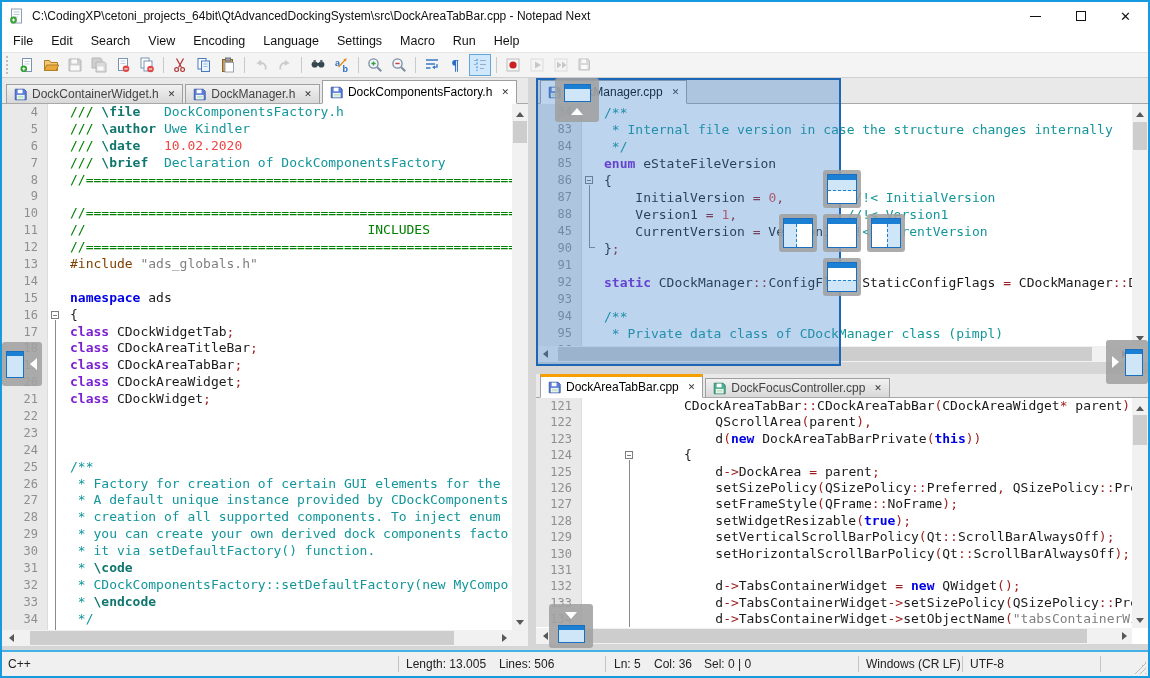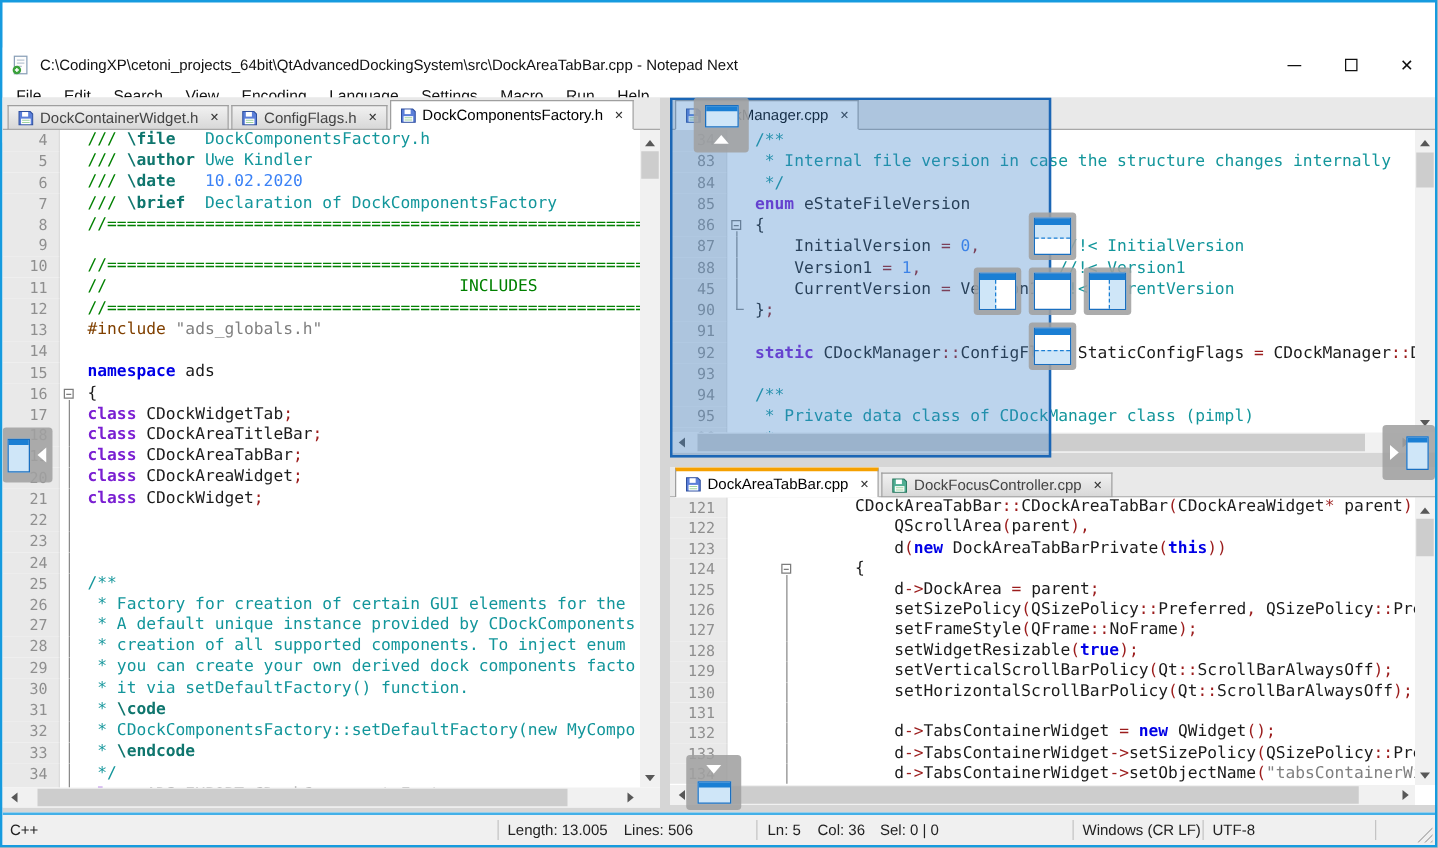--- a/index.html
+++ b/index.html
@@ -1,20 +1,20 @@
 <!DOCTYPE html>
 <html><head>
 <meta charset="utf-8">
 <style>
   html,body{margin:0;padding:0;background:#9a9a9a;font-family:"Liberation Sans",sans-serif;}
   *{box-sizing:border-box;}
   #window{position:relative;width:1150px;height:678px;background:#fff;border:2px solid #169bdf;overflow:hidden;}
 
   
-  #titlebar{height:28px;display:flex;align-items:center;background:#fff;margin-top:36px;}
+  #titlebar{height:28px;display:flex;align-items:center;background:#fff;}
   #app-icon{margin-left:7px;width:16px;height:16px;flex:none;}
   #title-text{font-size:12px;color:#111;margin-left:7px;white-space:nowrap;flex:1;overflow:hidden;}
   .win-btn{width:45px;height:28px;display:flex;align-items:center;justify-content:center;flex:none;}
   .glyph-min{width:11px;height:1px;background:#111;}
   .glyph-max{width:10px;height:10px;border:1px solid #111;}
   .glyph-close{font-size:13px;color:#111;line-height:1;}
 
   
   #menubar{height:22px;display:flex;align-items:center;background:#fff;font-size:12.5px;color:#111;padding-left:2px;}
   .menu-item{padding:3px 9px;cursor:default;}
@@ -59,21 +59,21 @@
   .fline{position:absolute;left:7px;top:0;bottom:0;width:1px;background:#8a8a8a;}
   .fline-below{top:13px;}
   .fend{position:absolute;left:7px;top:0;height:8px;width:6px;border-left:1px solid #8a8a8a;border-bottom:1px solid #8a8a8a;}
 
   
   .tk-g{color:#008000;}
   .tk-d{color:#13969b;}
   .tk-dk{color:#0f766e;font-weight:bold;}
   .tk-kb{color:#0000e6;font-weight:bold;}
   .tk-kt{color:#7a1fd2;font-weight:bold;}
-  .tk-n{color:#3b82f6;}
+  .tk-n{color:#ef4444;}
   .tk-s{color:#808080;}
   .tk-pp{color:#804000;}
   .tk-op{color:#9b1c1c;}
   .tk-t{color:#1b1b1b;}
 
   
   .sb{position:absolute;background:#f1f1f1;}
   .sb-thumb{position:absolute;background:#cdcdcd;}
   .tri{width:0;height:0;position:absolute;}
   .tri-up{border:4px solid transparent;border-bottom:5px solid #585858;left:4px;top:4px;}
@@ -374,21 +374,21 @@
           </div>
           <div class="tab">
             <span class="tab-ic">
               <svg width="13" height="13" viewBox="0 0 16 16">
                 <path d="M1.5 1.5h11L15 4v10.5H1.5z" fill="#5b7fd9" stroke="#2e4f9e"></path>
                 <rect x="4.5" y="2" width="6" height="4.5" fill="#fff"></rect>
                 <rect x="3.5" y="8.5" width="9.5" height="5.5" fill="#fff"></rect>
                 <path d="M4.5 10.2h7.5M4.5 12.2h7.5" stroke="#9fd49f"></path>
               </svg>
             </span>
-            <span class="tab-label">ConfigFlags.h</span>
+            <span class="tab-label">DockManager.h</span>
             <span class="tab-close">✕</span>
           </div>
           <div class="tab active">
             <span class="tab-ic">
               <svg width="13" height="13" viewBox="0 0 16 16">
                 <path d="M1.5 1.5h11L15 4v10.5H1.5z" fill="#5b7fd9" stroke="#2e4f9e"></path>
                 <rect x="4.5" y="2" width="6" height="4.5" fill="#fff"></rect>
                 <rect x="3.5" y="8.5" width="9.5" height="5.5" fill="#fff"></rect>
                 <path d="M4.5 10.2h7.5M4.5 12.2h7.5" stroke="#9fd49f"></path>
               </svg>

